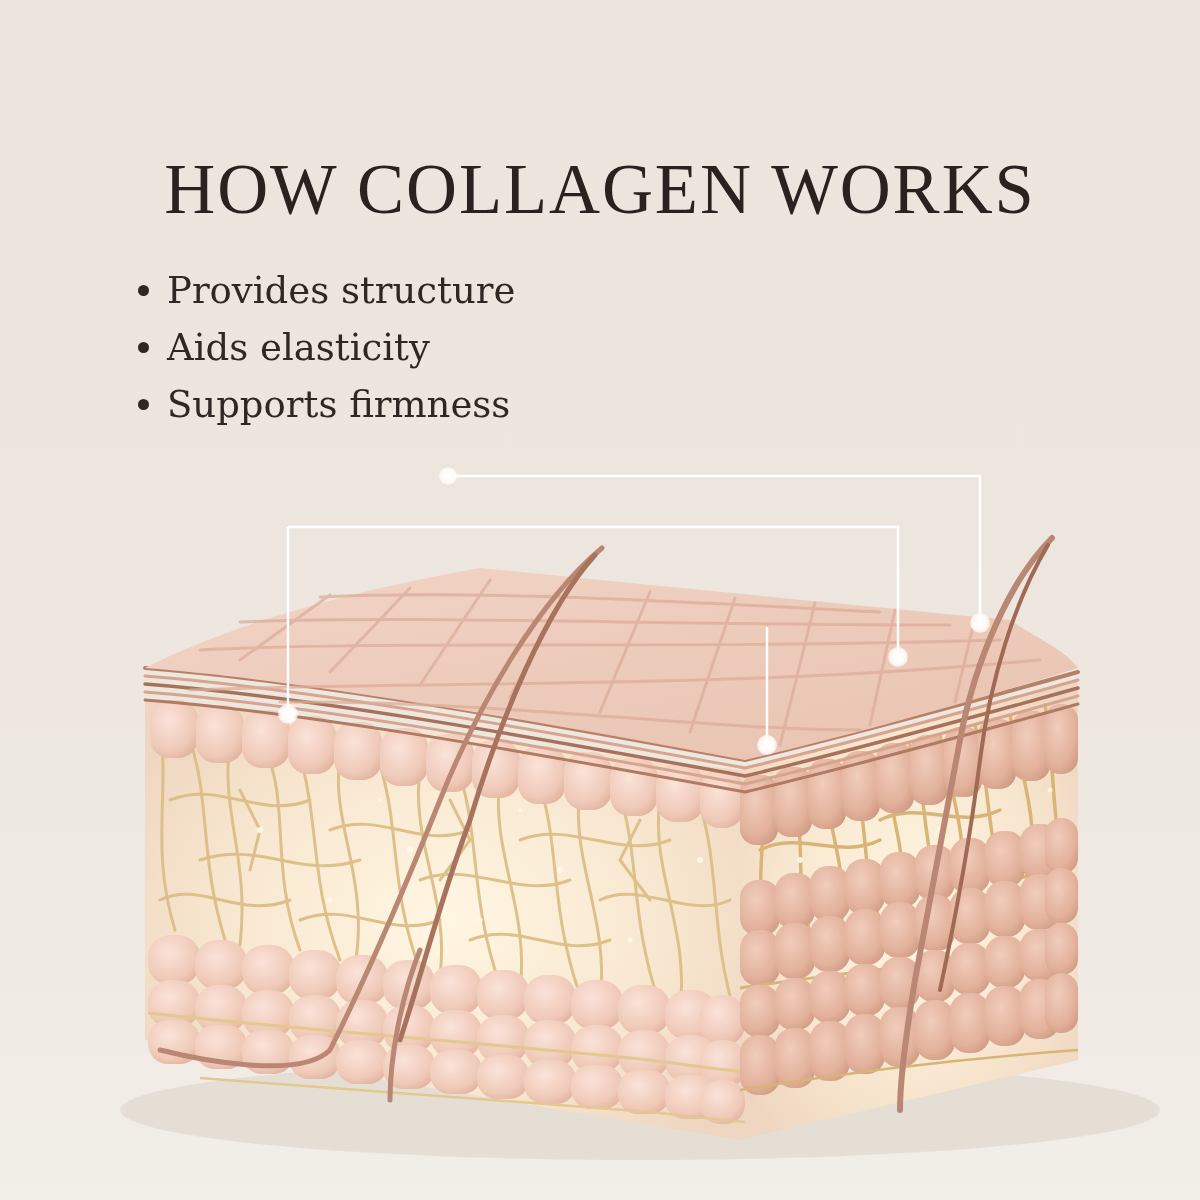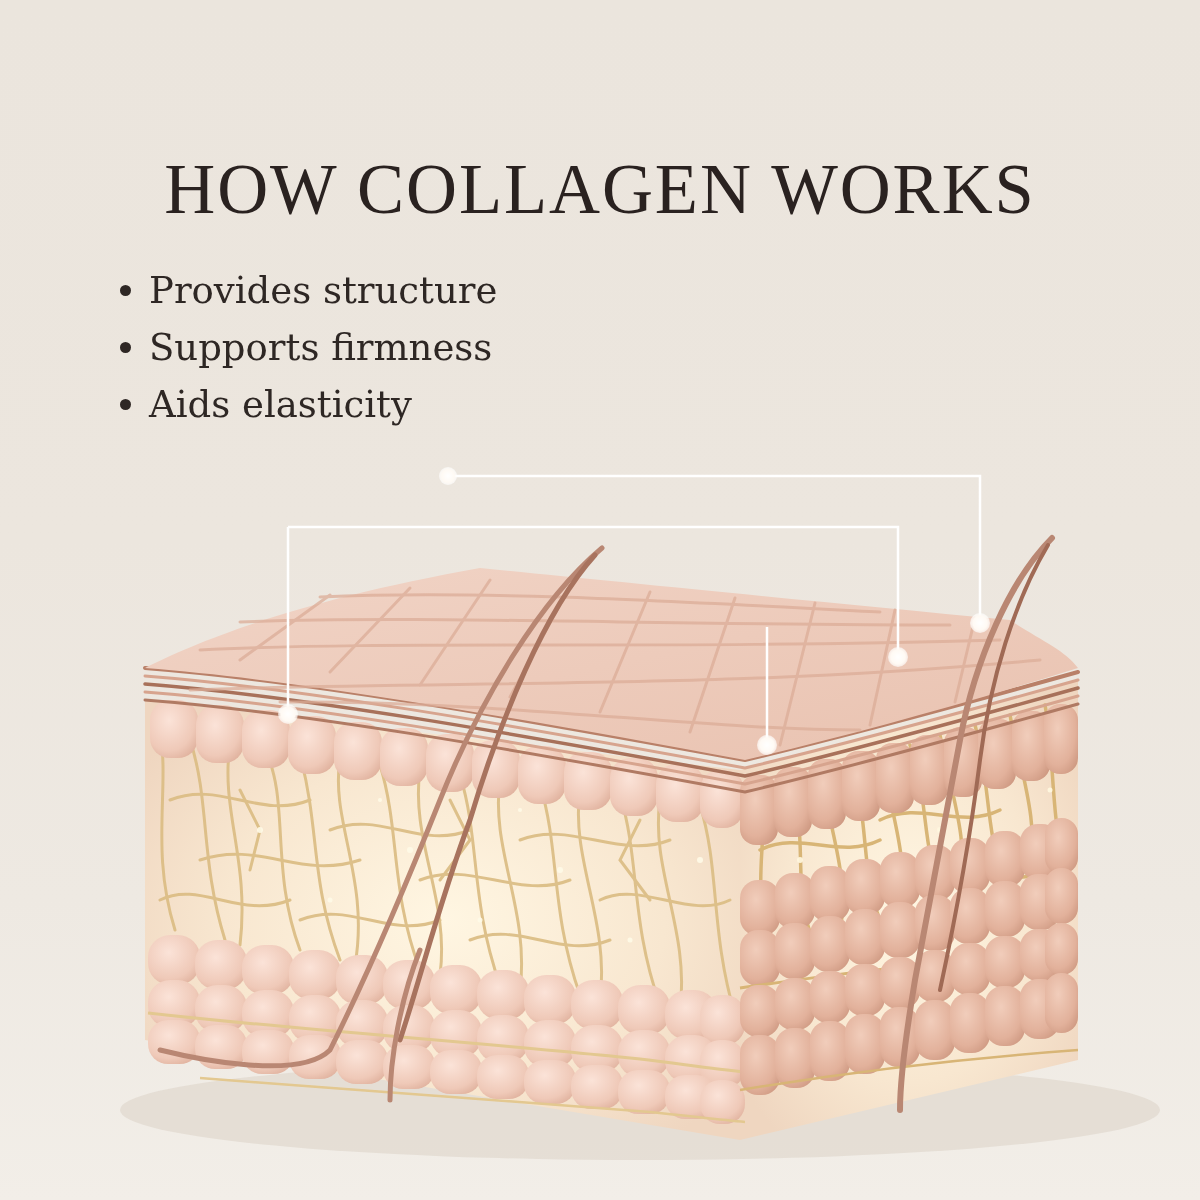--- a/index.html
+++ b/index.html
@@ -11,21 +11,21 @@
   }
   .title {
     position: absolute; left: 0; top: 100px; width: 1200px;
     text-align: center;
     font-family: "Liberation Serif", "DejaVu Serif", serif;
     font-size: 72px; letter-spacing: 2px;
     color: #2a2220; font-weight: 400;
     transform: scaleX(0.98);
   }
   .bullets {
-    position: absolute; left: 116px; top: 262px;
+    position: absolute; left: 134px; top: 262px;
     margin: 0; padding: 0; list-style: none;
   }
   .bullets li {
     font-family: "DejaVu Serif", "Liberation Serif", serif;
     font-size: 37px; color: #2e2724; line-height: 57px;
     display: flex; align-items: center;
   }
   .bullets li .dot {
     display: inline-block; width: 11px; height: 11px; border-radius: 50%;
     background: #2e2724; margin-right: 18px; margin-left: 4px;
@@ -37,25 +37,25 @@
 
 <h1 class="title">HOW COLLAGEN WORKS</h1>
 
 <ul class="bullets">
   <li>
       <span class="dot"></span>
       <span>Provides structure</span>
     </li>
   <li>
       <span class="dot"></span>
-      <span>Supports firmness</span>
+      <span>Aids elasticity</span>
     </li>
   <li>
       <span class="dot"></span>
-      <span>Aids elasticity</span>
+      <span>Supports firmness</span>
     </li>
 </ul>
 
 <svg class="illustration" viewBox="0 0 1200 1200" xmlns="http://www.w3.org/2000/svg">
   <defs>
     <linearGradient id="topGrad" x1="0" y1="0" x2="1" y2="1">
       <stop offset="0" stop-color="#f1d4c6"></stop>
       <stop offset="1" stop-color="#e9c2b0"></stop>
     </linearGradient>
     <radialGradient id="glow" cx="0.5" cy="0.5" r="0.6">

